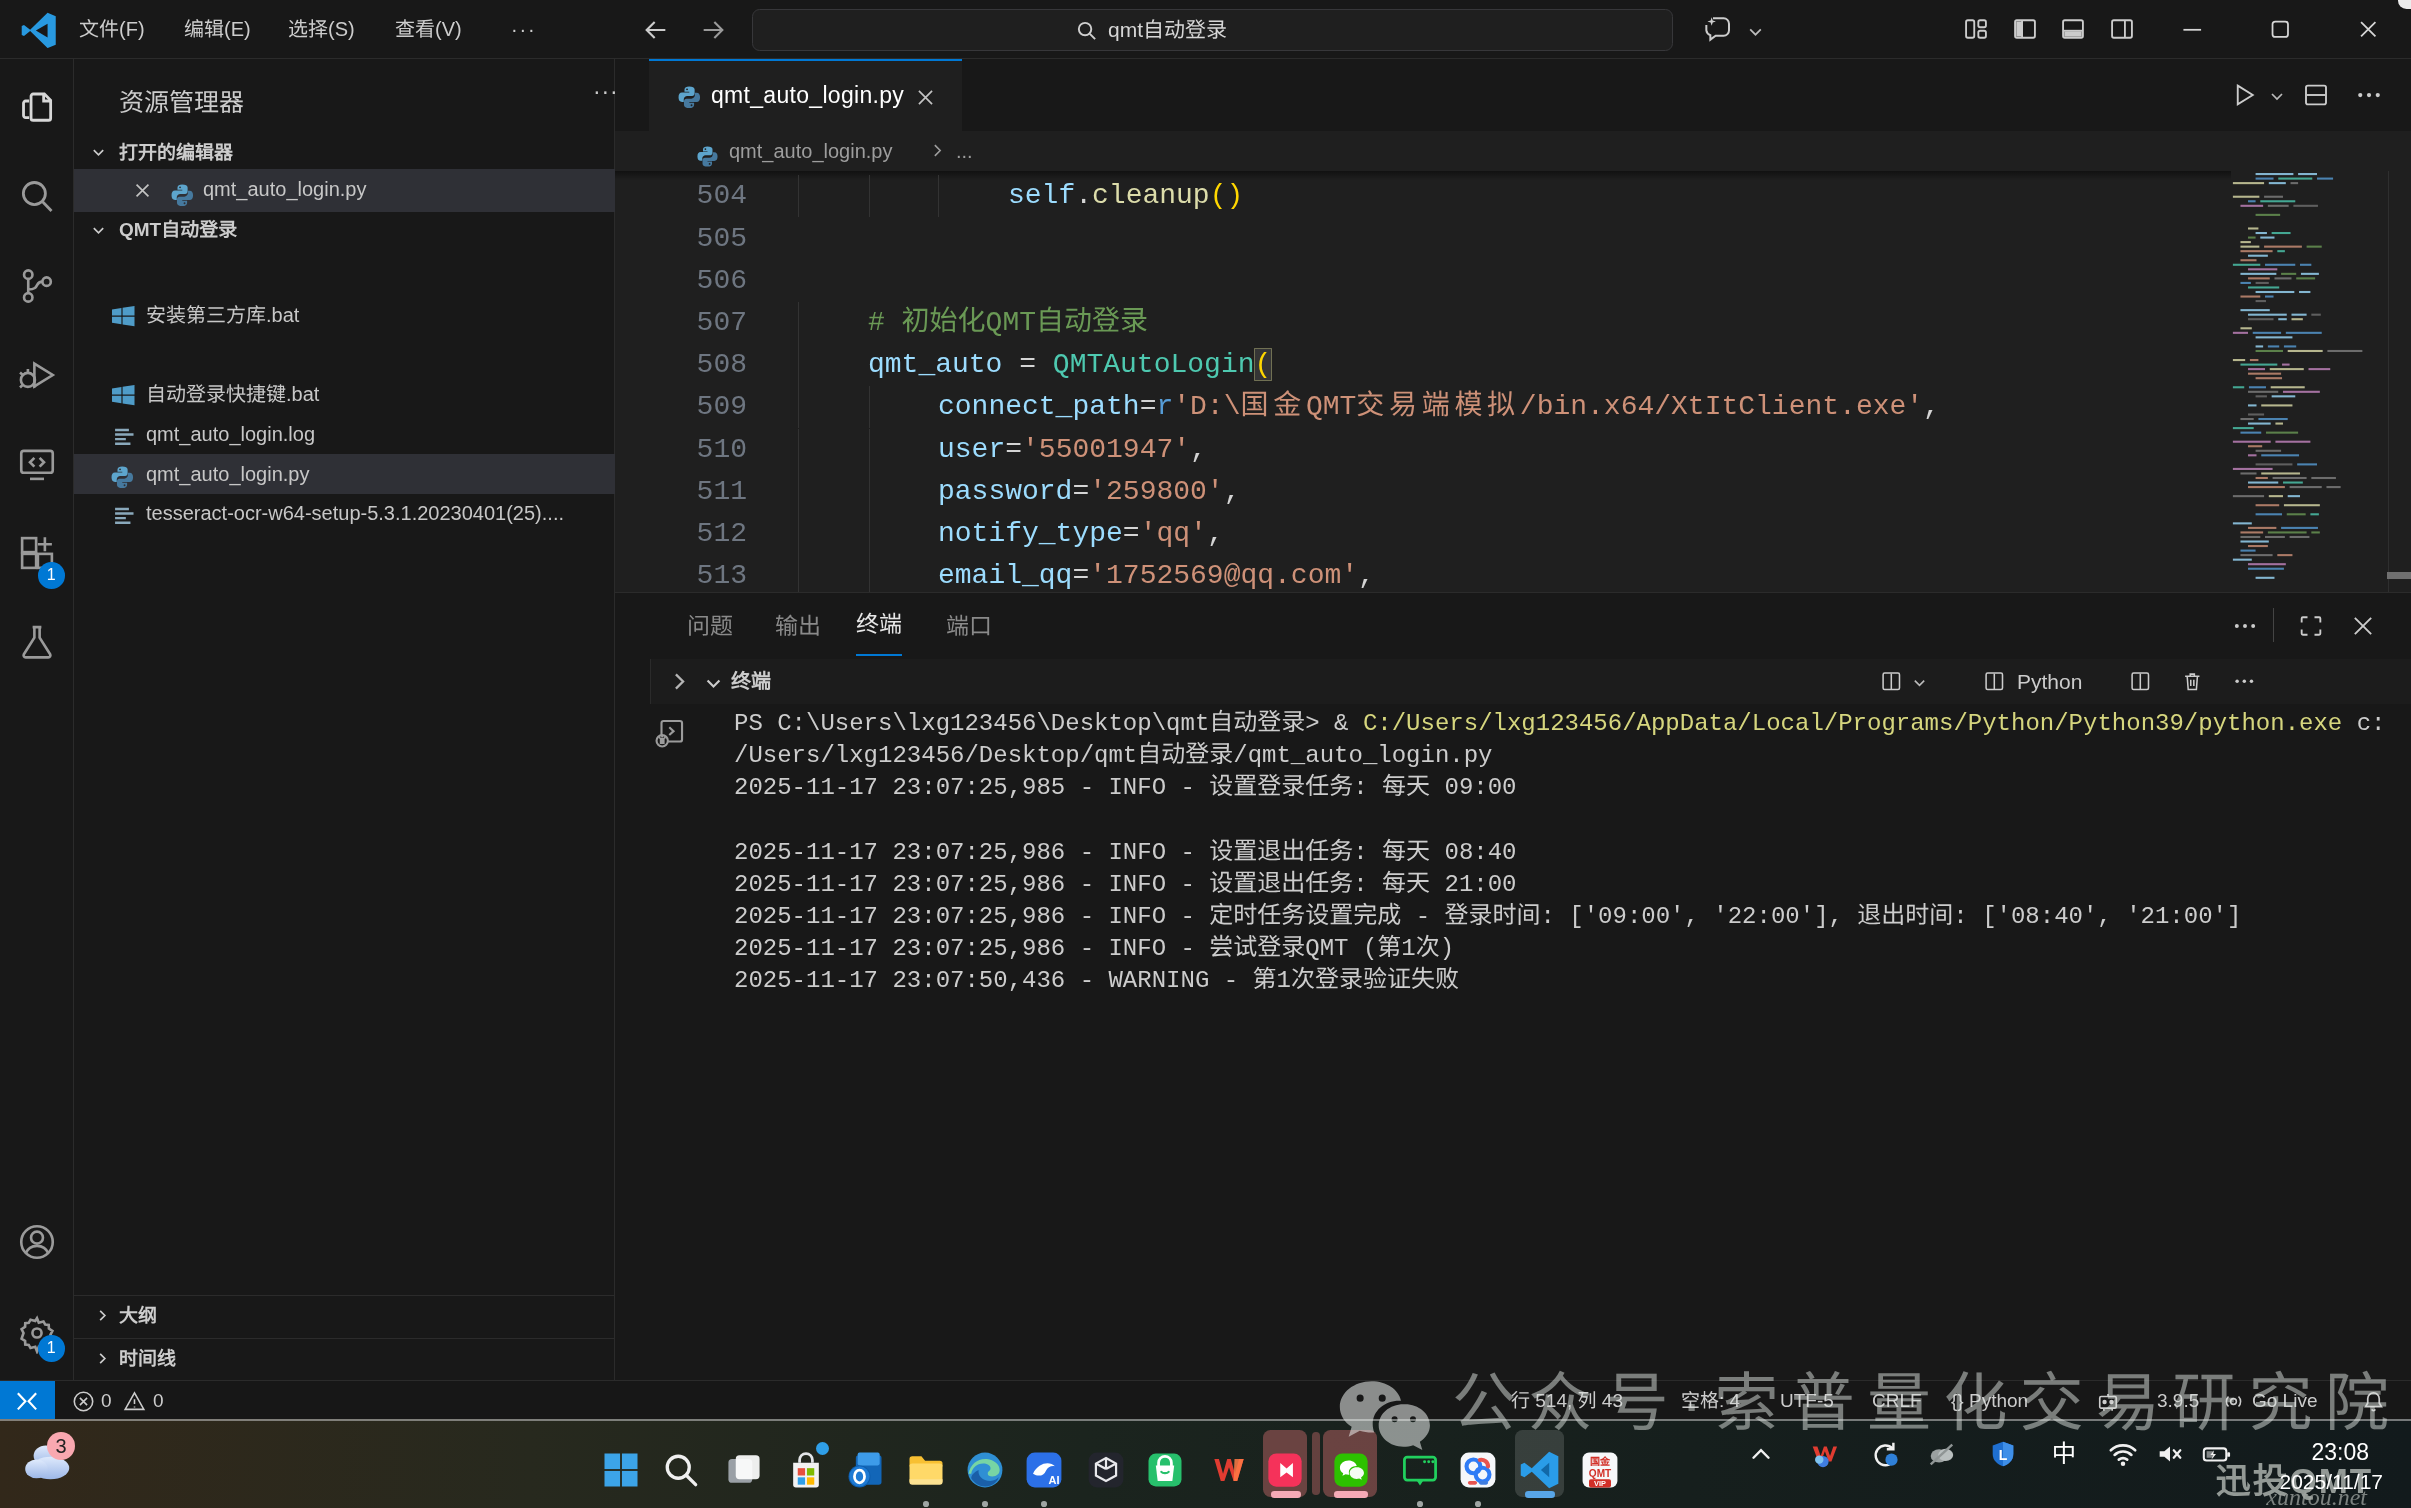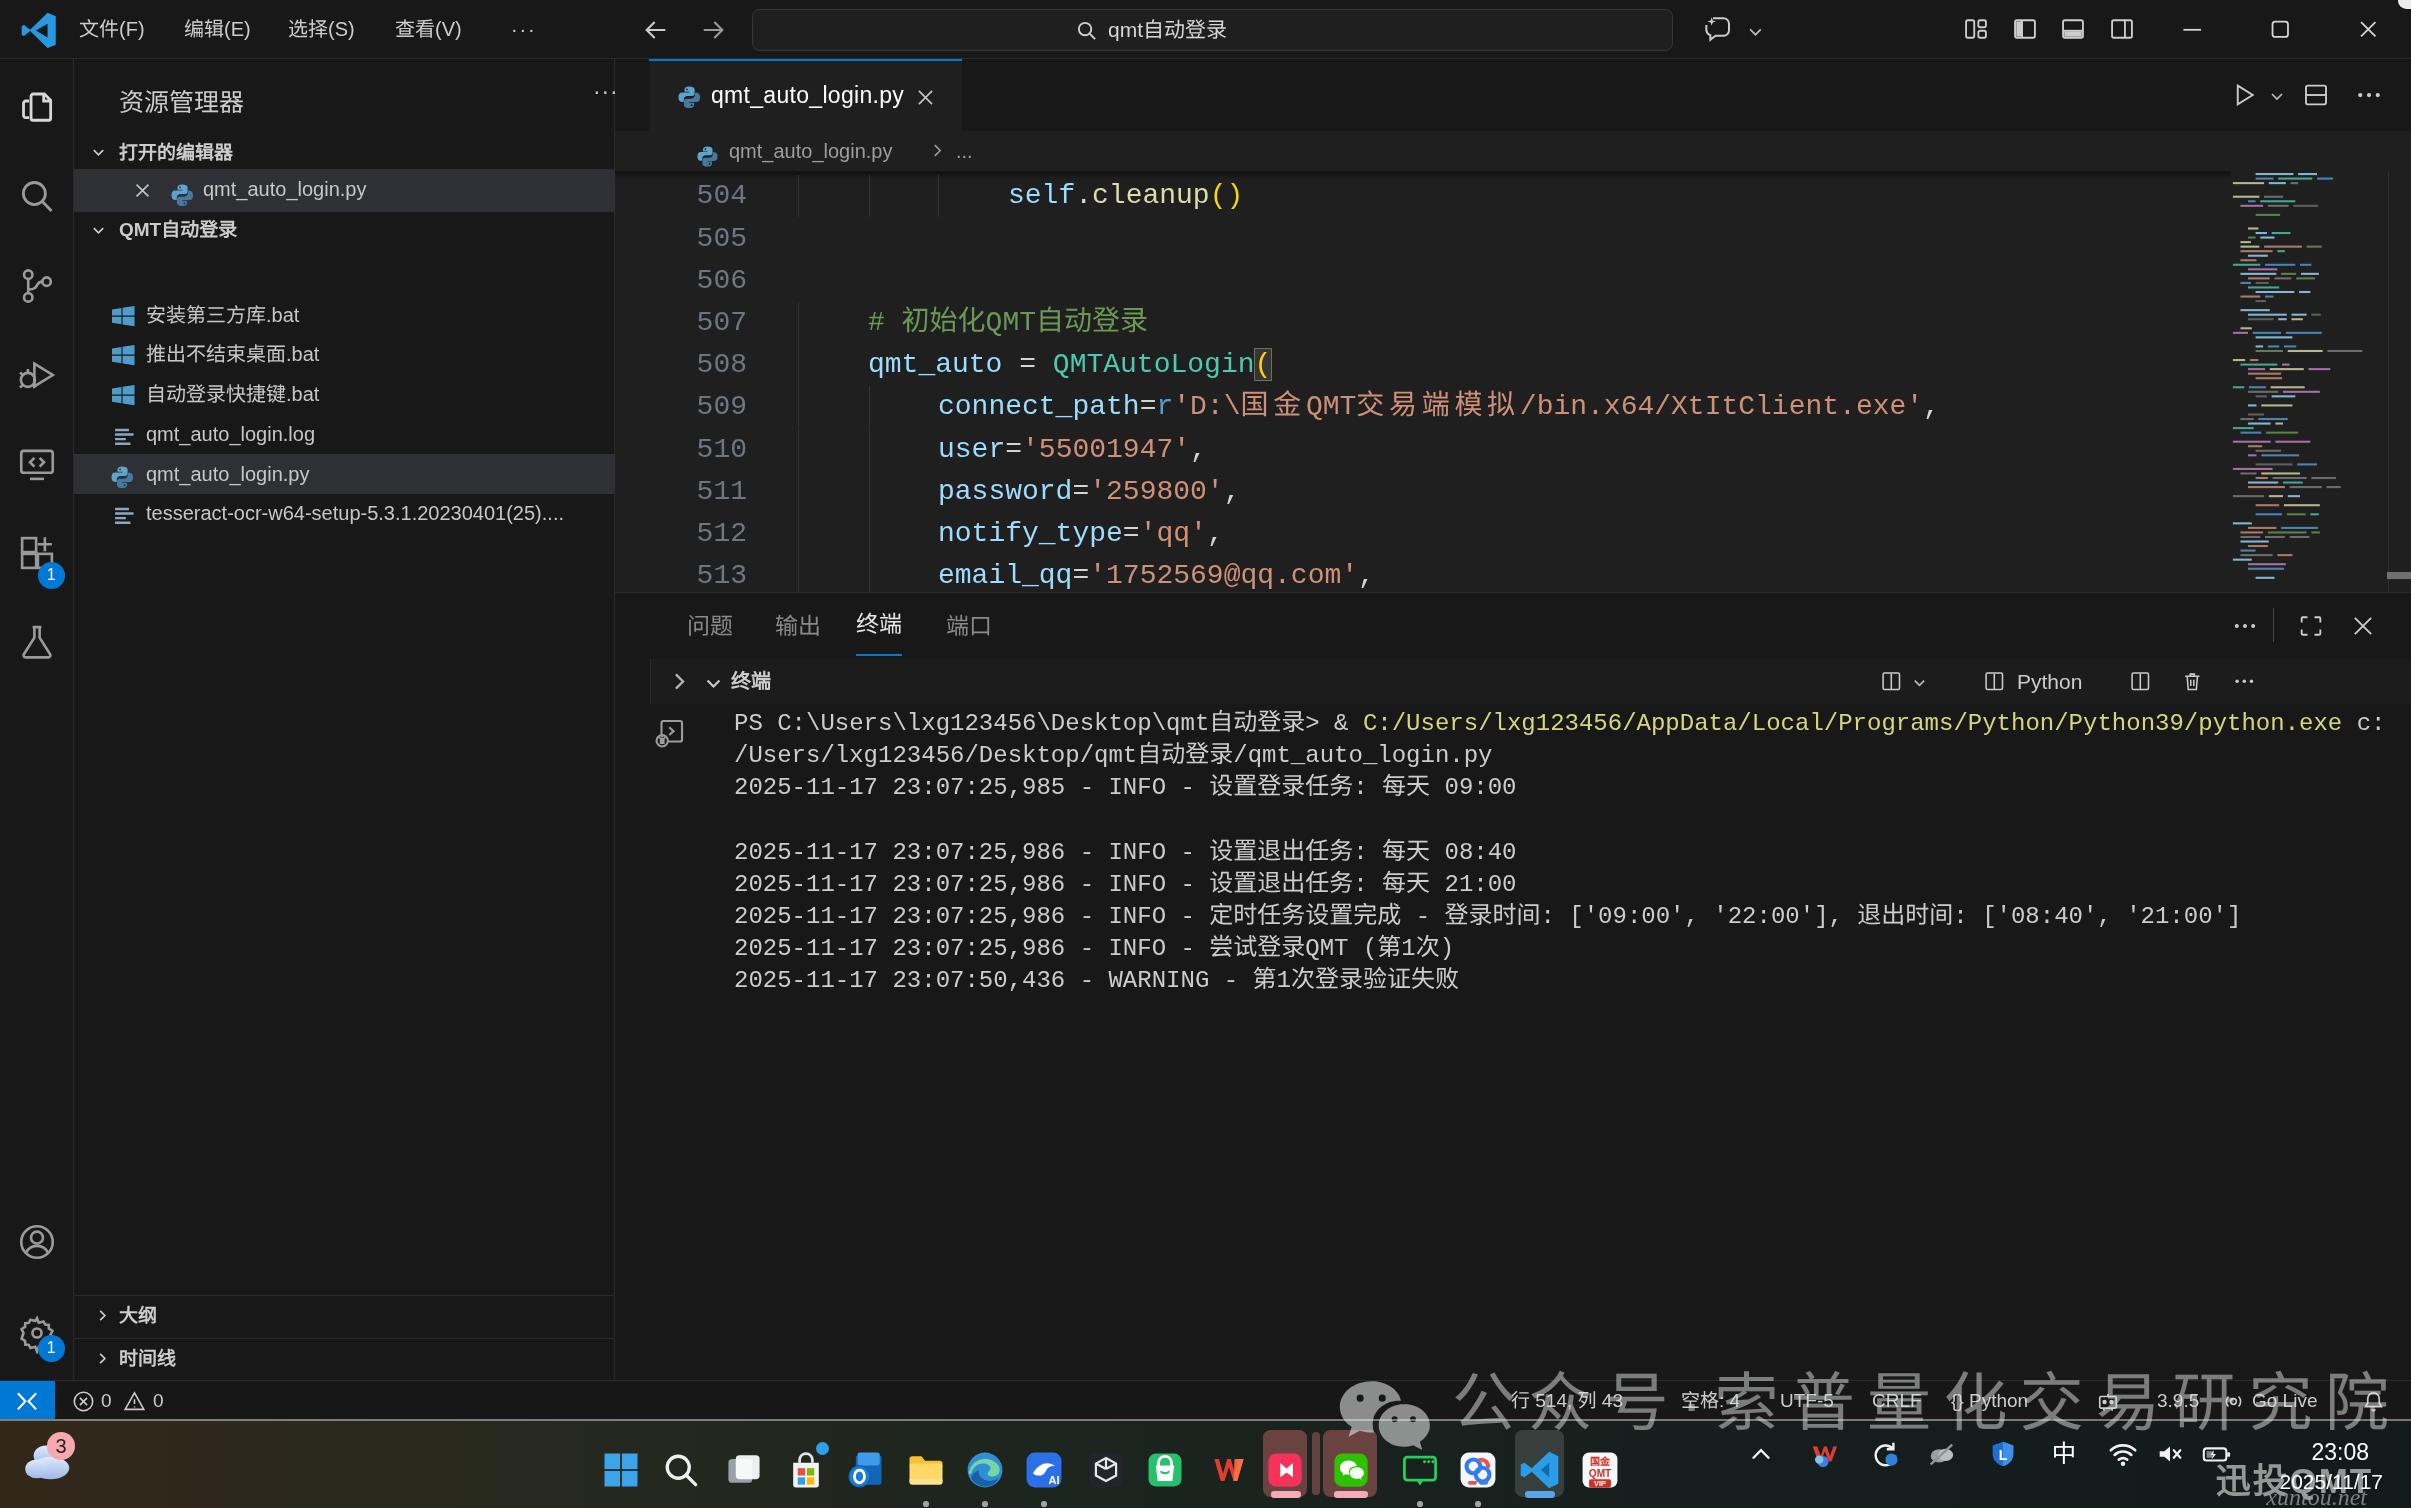--- a/index.html
+++ b/index.html
@@ -191,26 +191,20 @@
 
   <svg class="chev" style="left:17px;top:164px" viewBox="0 0 16 16" fill="none" stroke="#cccccc" stroke-width="1.8">
         <path d="M3 5.5l5 5 5-5"></path>
       </svg>
   <div class="sbhead" style="left:45px;top:151px;">QMT自动登录</div>
   <div class="sbrow" style="top:236px;">
         <span class="abs" style="left:36px;top:7.6px;"><svg width="26.5" height="26.5" viewBox="0 0 16 16">
             <path fill="#4f9cc8" d="M1.2 3.9 6.9 3v4.5H1.2zM7.6 2.9 14.8 1.8v5.7H7.6zM1.2 8.3h5.7v4.5l-5.7-.9zM7.6 8.3h7.2v5.8L7.6 13z"></path>
           </svg></span>
         <div class="abs" style="left:72px;">安装第三方库.bat</div>
-      </div>
-  <div class="sbrow" style="top:275px;">
-        <span class="abs" style="left:36px;top:7.6px;"><svg width="26.5" height="26.5" viewBox="0 0 16 16">
-            <path fill="#4f9cc8" d="M1.2 3.9 6.9 3v4.5H1.2zM7.6 2.9 14.8 1.8v5.7H7.6zM1.2 8.3h5.7v4.5l-5.7-.9zM7.6 8.3h7.2v5.8L7.6 13z"></path>
-          </svg></span>
-        <div class="abs" style="left:72px;">推出不结束桌面.bat</div>
       </div>
   <div class="sbrow" style="top:315px;">
         <span class="abs" style="left:36px;top:7.6px;"><svg width="26.5" height="26.5" viewBox="0 0 16 16">
             <path fill="#4f9cc8" d="M1.2 3.9 6.9 3v4.5H1.2zM7.6 2.9 14.8 1.8v5.7H7.6zM1.2 8.3h5.7v4.5l-5.7-.9zM7.6 8.3h7.2v5.8L7.6 13z"></path>
           </svg></span>
         <div class="abs" style="left:72px;">自动登录快捷键.bat</div>
       </div>
   <div class="sbrow" style="top:355px;">
         <span class="abs" style="left:38px;top:8.5px;"><svg width="24.6" height="24.6" viewBox="0 0 16 16" stroke="#8aa9bc" stroke-width="1.6" fill="none">
             <path d="M2 3.2h9M2 6.2h12M2 9.2h7M2 12.2h10"></path>

